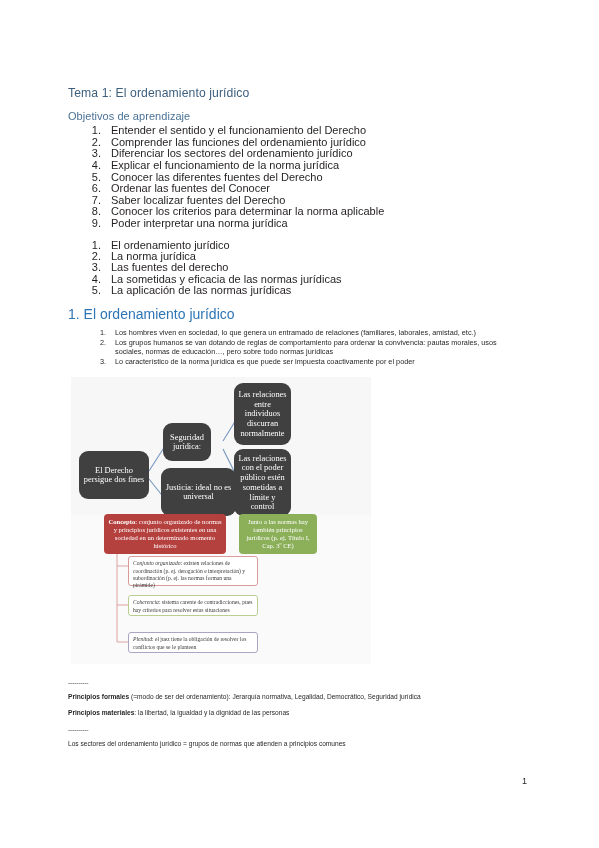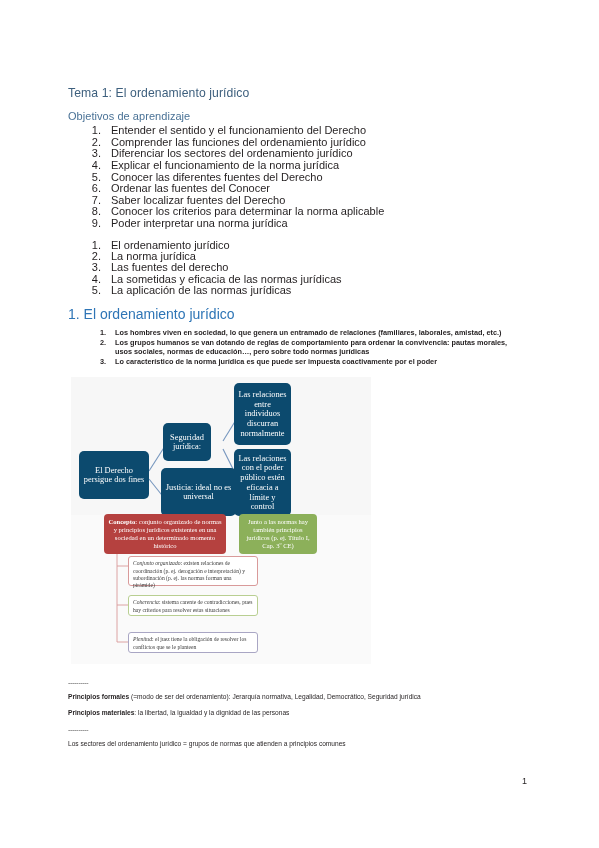--- a/index.html
+++ b/index.html
@@ -61,21 +61,21 @@
     padding-left: 7px;
     margin: 0;
   }
   ol.numlist.tight > li { line-height: 11.4px; }
   ol.numlist.small > li {
     font-size: 7.3px;
     line-height: 9.4px;
     padding-left: 7px;
     margin-bottom: 0.5px;
   }
-  ol.numlist.small { padding-left: 40px; font-weight: bold; }
+  ol.numlist.small { padding-left: 40px; }
 
   .gap-a { height: 10px; }
 
   
   .diagram {
     position: relative;
     width: 300px;
     height: 287px;
     margin: 11px 0 0 3px;
     background: #fafafa;
@@ -94,22 +94,23 @@
     align-items: center;
     justify-content: center;
     text-align: center;
     color: #ffffff;
     border-radius: 5px;
     font-family: "Liberation Serif", serif;
     line-height: 1.16;
     padding: 2px 3px;
   }
   .blue {
-    background: #0c4a6e;
+    background: #404040;
     font-size: 8.4px;
+    border-radius: 9px;
   }
   .red {
     background: #b5413f;
     font-size: 6.6px;
     line-height: 1.22;
     border-radius: 4px;
   }
   .green {
     background: #8cb05a;
     font-size: 6.6px;
@@ -226,21 +227,21 @@
       </svg>
 
       <div class="dbox blue" style="left:8px; top:74px; width:70px; height:48px;">El Derecho persigue dos fines</div>
 
       <div class="dbox blue" style="left:92px; top:46px; width:48px; height:38px;">Seguridad jurídica:</div>
 
       <div class="dbox blue" style="left:90px; top:91px; width:75px; height:48px;">Justicia: ideal no es universal</div>
 
       <div class="dbox blue" style="left:163px; top:6px; width:57px; height:62px;">Las relaciones entre individuos discurran normalmente</div>
 
-      <div class="dbox blue" style="left:163px; top:72px; width:57px; height:67px;">Las relaciones con el poder público estén eficacia a límite y control</div>
+      <div class="dbox blue" style="left:163px; top:72px; width:57px; height:67px;">Las relaciones con el poder público estén sometidas a límite y control</div>
 
       <div class="dbox red" style="left:33px; top:137px; width:122px; height:40px;">
         <div>
           <b>Concepto</b><span>: conjunto organizado de normas y principios jurídicos existentes en una sociedad en un determinado momento histórico</span>
         </div>
       </div>
 
       <div class="dbox green" style="left:168px; top:137px; width:78px; height:40px;">Junto a las normas hay también principios jurídicos (p. ej. Título I, Cap. 3º CE)</div>
 
       <div class="wbox r1" style="left:57px; top:179px; width:130px; height:30px;">

